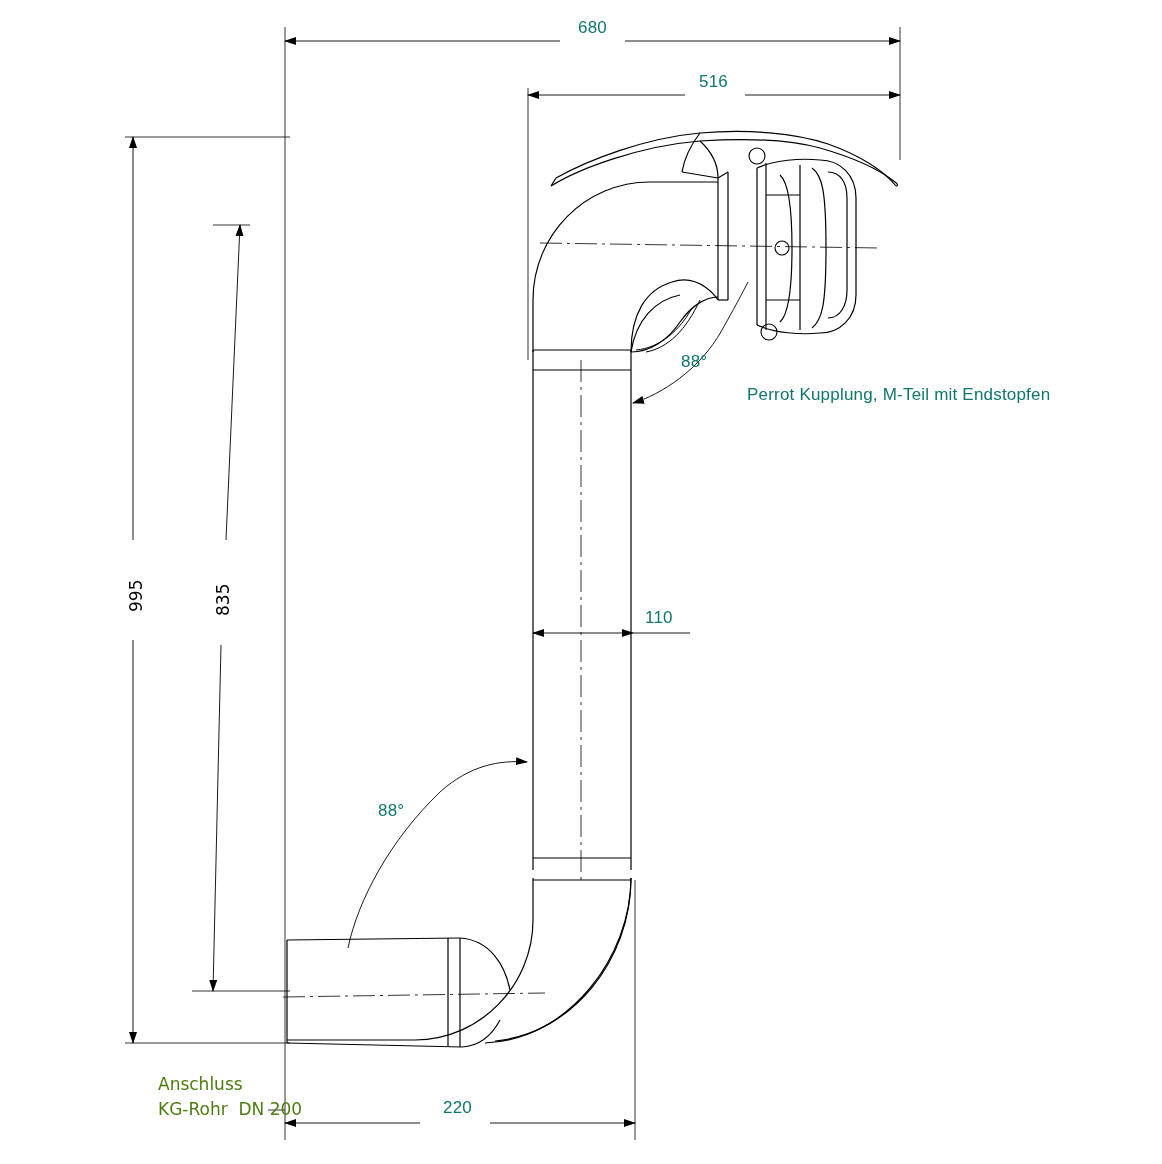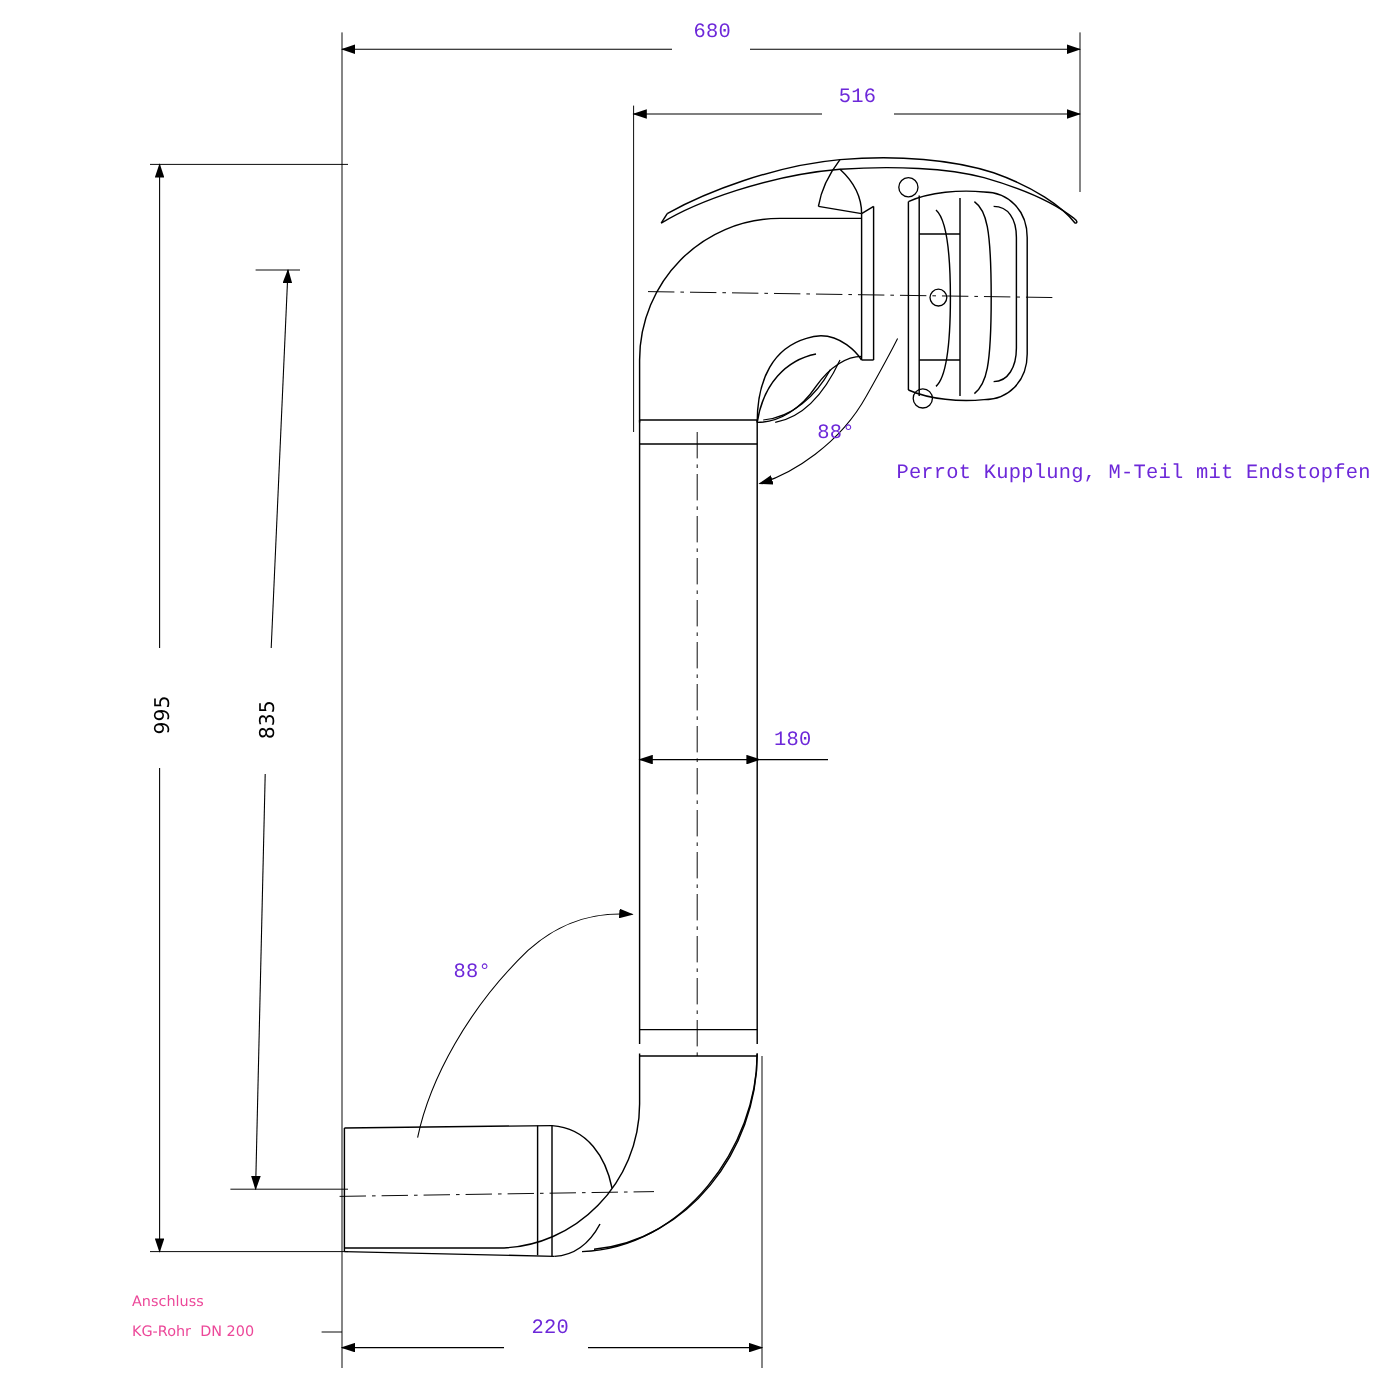--- a/index.html
+++ b/index.html
@@ -18,42 +18,43 @@
   }
   #drawing-svg {
     position: absolute;
     left: 0;
     top: 0;
     width: 1162px;
     height: 1164px;
   }
   .dim-label, .note-label, .ann-label {
     position: absolute;
-    font-family: Liberation Mono, monospace;
+    font-family: Liberation Sans, sans-serif;
     font-size: 17px;
-    color: #6d28d9;
+    color: #0f766e;
     white-space: pre;
     letter-spacing: 0.2px;
   }
   .vert-label {
     position: absolute;
     font-family: "DejaVu Sans", sans-serif;
     font-size: 17px;
     color: #000;
     white-space: pre;
     transform-origin: left top;
     transform: rotate(-90deg);
   }
   .note-block {
     position: absolute;
     font-family: "DejaVu Sans", sans-serif;
-    font-size: 12px;
+    font-size: 17px;
     line-height: 25px;
-    color: #ec4899;
+    color: #4d7c0f;
     white-space: pre;
+    margin-left: 48px;
   }
 </style>
 </head>
 <body>
 
 <div id="sheet">
 
   <svg id="drawing-svg" viewBox="0 0 1162 1164">
     <defs>
       <marker id="arrEnd" markerWidth="12" markerHeight="8" refX="11" refY="4" orient="auto" markerUnits="userSpaceOnUse">
@@ -217,21 +218,21 @@
   </svg>
 
   <div class="dim-label" style="left:578px; top:18px;">680</div>
 
   <div class="dim-label" style="left:699px; top:72px;">516</div>
 
   <div class="vert-label" style="left:126px; top:612px;">995</div>
 
   <div class="vert-label" style="left:213px; top:616px;">835</div>
 
-  <div class="dim-label" style="left:645px; top:608px;">180</div>
+  <div class="dim-label" style="left:645px; top:608px;">110</div>
 
   <div class="dim-label" style="left:443px; top:1098px;">220</div>
 
   <div class="ann-label" style="left:681px; top:352px;">88°</div>
 
   <div class="ann-label" style="left:378px; top:801px;">88°</div>
 
   <div class="note-label" style="left:747px; top:385px;">Perrot Kupplung, M-Teil mit Endstopfen</div>
 
   <div class="note-block" style="left:110px; top:1072px;">Anschluss</div>

